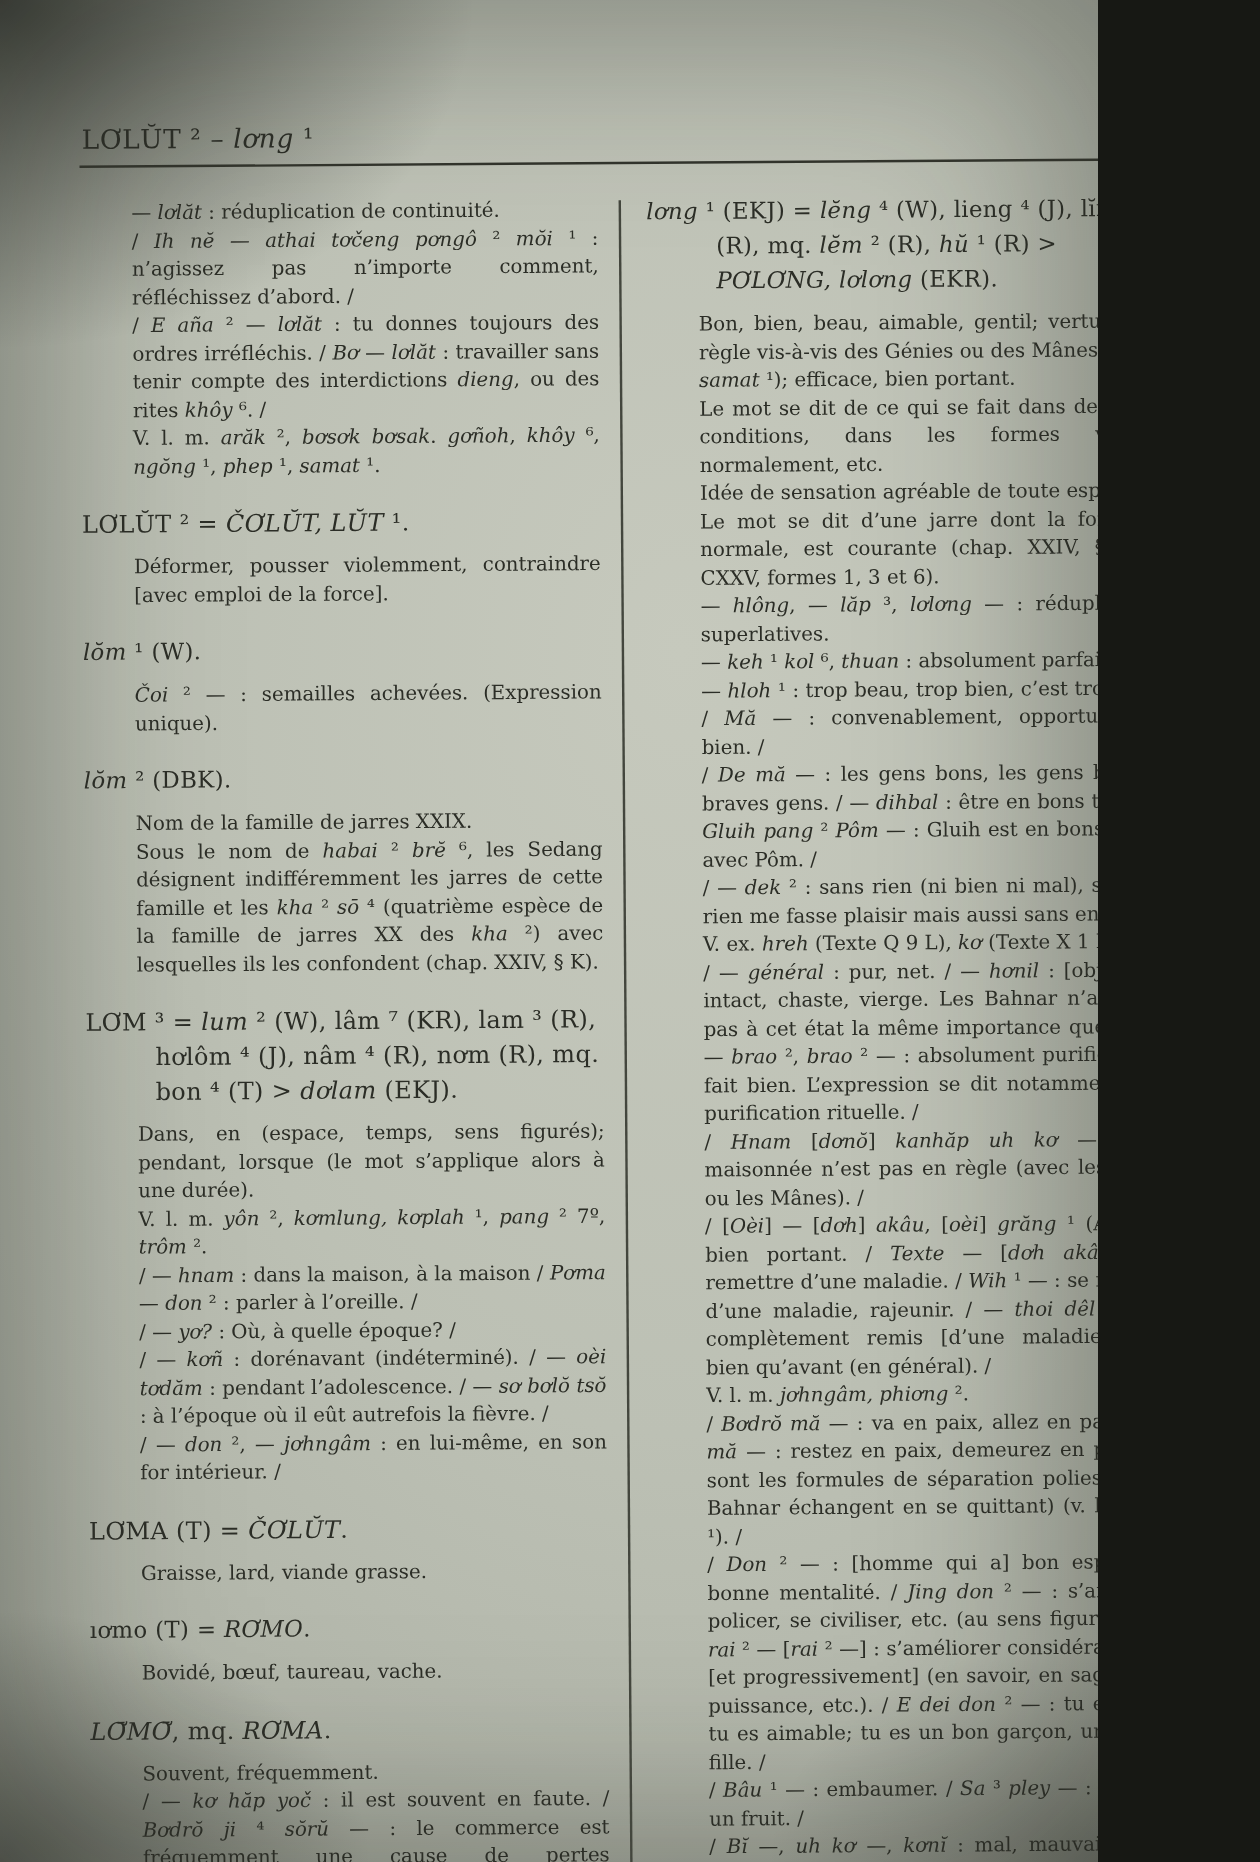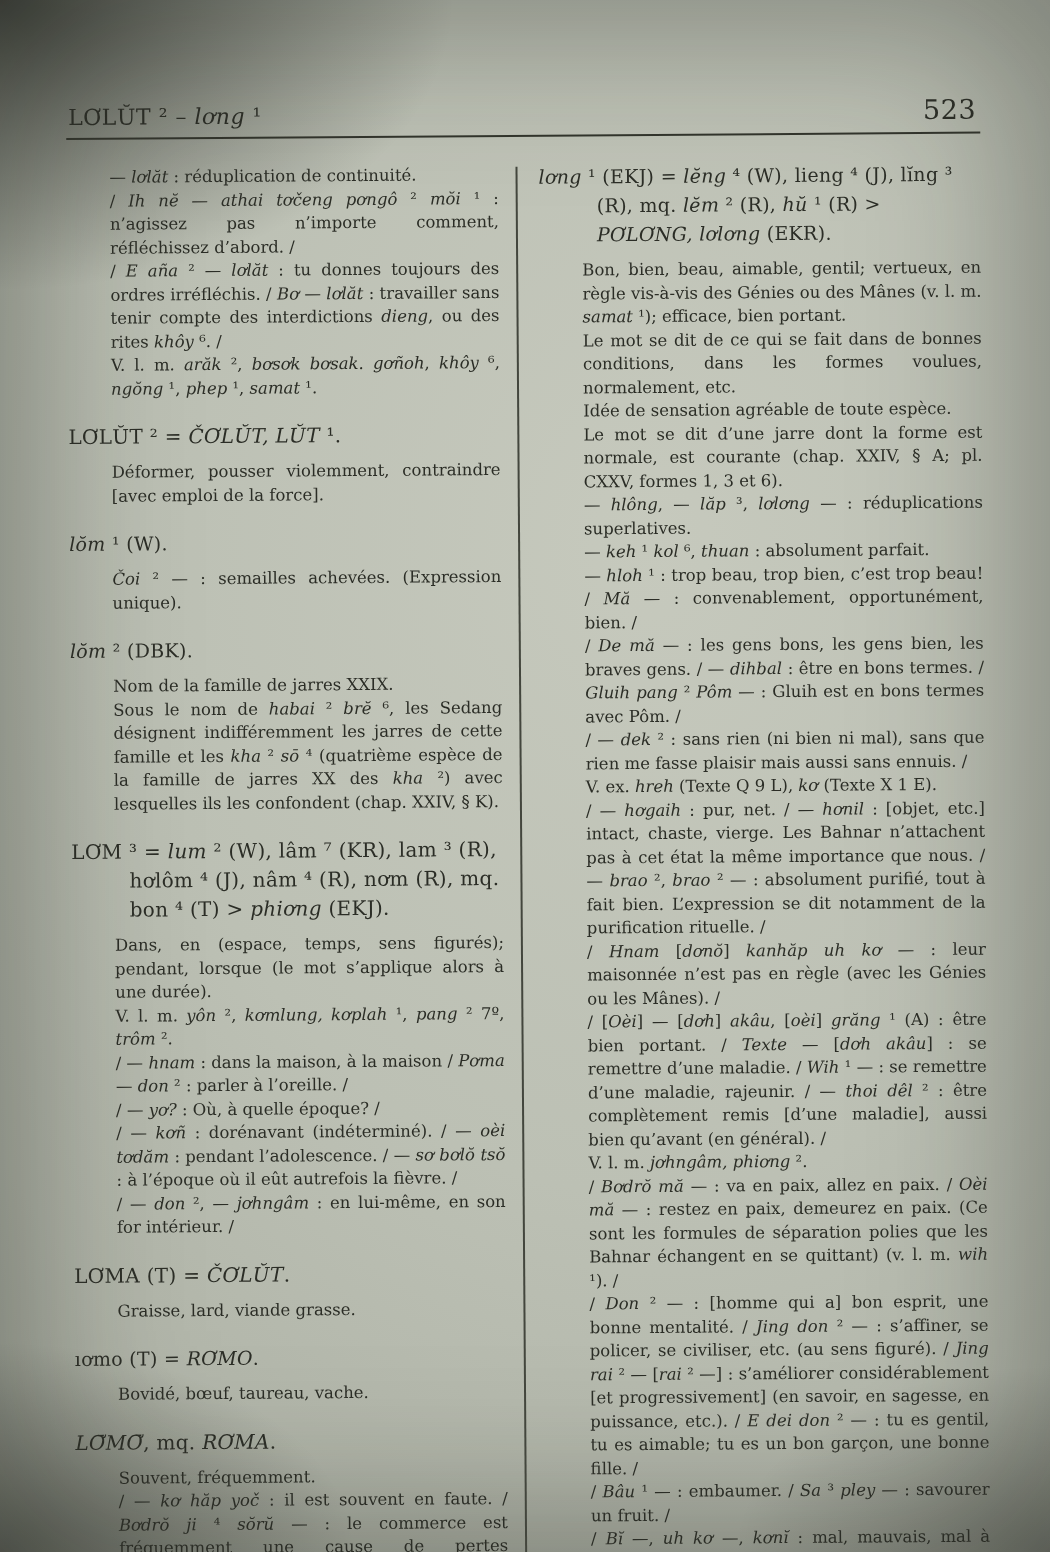--- a/index.html
+++ b/index.html
@@ -1,18 +1,18 @@
 <!DOCTYPE html>
 <html><head>
 <meta charset="utf-8">
 <style>
   html, body { margin: 0; padding: 0; background: #171814; }
   .photo {
     position: relative;
-    width: 1050px; height: 1552px;
+    width: 915px; height: 1552px;
     overflow: hidden;
     background:
       radial-gradient(60% 26% at 0% 0%, rgba(8,10,6,0.62), rgba(8,10,6,0.0) 72%),
       radial-gradient(45% 18% at 0% 100%, rgba(8,10,6,0.40), rgba(8,10,6,0.0) 75%),
       radial-gradient(40% 16% at 100% 100%, rgba(8,10,6,0.30), rgba(8,10,6,0.0) 75%),
       radial-gradient(ellipse 140% 120% at 62% 35%,
         #c6c9bd 0%, #bcc0b4 35%, #b2b6aa 55%, #a3a79b 72%,
         #8d9185 86%, #6e7267 96%, #5a5e53 100%);
     font-family: "DejaVu Serif", "Liberation Serif", serif;
     color: #2b2d26;
@@ -93,21 +93,21 @@
 
         <div class="entry">
           <div class="entry-head lc"><i>lŏm</i> ² (DBK).</div>
           <div class="entry-body">
             <p>Nom de la famille de jarres XXIX.</p>
             <p>Sous le nom de <i>habai</i> ² <i>brĕ</i> ⁶, les Sedang désignent indifféremment les jarres de cette famille et les <i>kha</i> ² <i>sō</i> ⁴ (quatrième espèce de la famille de jarres XX des <i>kha</i> ²) avec lesquelles ils les confondent (chap. XXIV, § K).</p>
           </div>
         </div>
 
         <div class="entry">
-          <div class="entry-head">LƠM ³ = <i>lum</i> ² (W), lâm ⁷ (KR), lam ³ (R), hơlôm ⁴ (J), nâm ⁴ (R), nơm (R), mq. bon ⁴ (T) &gt; <i>phiơng</i> (EKJ).</div>
+          <div class="entry-head">LƠM ³ = <i>lum</i> ² (W), lâm ⁷ (KR), lam ³ (R), hơlôm ⁴ (J), nâm ⁴ (R), nơm (R), mq. bon ⁴ (T) &gt; <i>dơlam</i> (EKJ).</div>
           <div class="entry-body">
             <p>Dans, en (espace, temps, sens figurés); pendant, lorsque (le mot s’applique alors à une durée).</p>
             <p>V. l. m. <i>yôn</i> ², <i>kơmlung, kơplah</i> ¹, <i>pang</i> ² 7º, <i>trôm</i> ².</p>
             <p>/ — <i>hnam</i> : dans la maison, à la maison / <i>Pơma</i> — <i>don</i> ² : parler à l’oreille. /</p>
             <p>/ — <i>yơ?</i> : Où, à quelle époque? /</p>
             <p>/ — <i>kơñ</i> : dorénavant (indéterminé). / — <i>oèi tơdăm</i> : pendant l’adolescence. / — <i>sơ bơlŏ tsŏ</i> : à l’époque où il eût autrefois la fièvre. /</p>
             <p>/ — <i>don</i> ², — <i>jơhngâm</i> : en lui-même, en son for intérieur. /</p>
           </div>
         </div>
 
@@ -145,21 +145,21 @@
             <p>Bon, bien, beau, aimable, gentil; vertueux, en règle vis-à-vis des Génies ou des Mânes (v. l. m. <i>samat</i> ¹); efficace, bien portant.</p>
             <p>Le mot se dit de ce qui se fait dans de bonnes conditions, dans les formes voulues, normalement, etc.</p>
             <p>Idée de sensation agréable de toute espèce.</p>
             <p>Le mot se dit d’une jarre dont la forme est normale, est courante (chap. XXIV, § A; pl. CXXV, formes 1, 3 et 6).</p>
             <p>— <i>hlông</i>, — <i>lăp</i> ³, <i>lơlơng</i> — : réduplications superlatives.</p>
             <p>— <i>keh</i> ¹ <i>kol</i> ⁶, <i>thuan</i> : absolument parfait.</p>
             <p>— <i>hloh</i> ¹ : trop beau, trop bien, c’est trop beau! / <i>Mă</i> — : convenablement, opportunément, bien. /</p>
             <p>/ <i>De mă</i> — : les gens bons, les gens bien, les braves gens. / — <i>dihbal</i> : être en bons termes. / <i>Gluih pang</i> ² <i>Pôm</i> — : Gluih est en bons termes avec Pôm. /</p>
             <p>/ — <i>dek</i> ² : sans rien (ni bien ni mal), sans que rien me fasse plaisir mais aussi sans ennuis. /</p>
             <p>V. ex. <i>hreh</i> (Texte Q 9 L), <i>kơ</i> (Texte X 1 E).</p>
-            <p>/ — <i>hơgaih</i> : pur, net. / — <i>hơnil</i> : [objet, etc.] intact, chaste, vierge. Les Bahnar n’attachent pas à cet état la même importance que nous. / — <i>brao</i> ², <i>brao</i> ² — : absolument purifié, tout à fait bien. L’expression se dit notamment de la purification rituelle. /</p>
+            <p>/ — <i>général</i> : pur, net. / — <i>hơnil</i> : [objet, etc.] intact, chaste, vierge. Les Bahnar n’attachent pas à cet état la même importance que nous. / — <i>brao</i> ², <i>brao</i> ² — : absolument purifié, tout à fait bien. L’expression se dit notamment de la purification rituelle. /</p>
             <p>/ <i>Hnam</i> [<i>dơnŏ</i>] <i>kanhăp uh kơ</i> — : leur maisonnée n’est pas en règle (avec les Génies ou les Mânes). /</p>
             <p>/ [<i>Oèi</i>] — [<i>dơh</i>] <i>akâu</i>, [<i>oèi</i>] <i>grăng</i> ¹ (A) : être bien portant. / <i>Texte</i> — [<i>dơh akâu</i>] : se remettre d’une maladie. / <i>Wih</i> ¹ — : se remettre d’une maladie, rajeunir. / — <i>thoi dêl</i> ² : être complètement remis [d’une maladie], aussi bien qu’avant (en général). /</p>
             <p>V. l. m. <i>jơhngâm, phiơng</i> ².</p>
             <p>/ <i>Bơdrŏ mă</i> — : va en paix, allez en paix. / <i>Oèi mă</i> — : restez en paix, demeurez en paix. (Ce sont les formules de séparation polies que les Bahnar échangent en se quittant) (v. l. m. <i>wih</i> ¹). /</p>
             <p>/ <i>Don</i> ² — : [homme qui a] bon esprit, une bonne mentalité. / <i>Jing don</i> ² — : s’affiner, se policer, se civiliser, etc. (au sens figuré). / <i>Jing rai</i> ² — [<i>rai</i> ² —] : s’améliorer considérablement [et progressivement] (en savoir, en sagesse, en puissance, etc.). / <i>E dei don</i> ² — : tu es gentil, tu es aimable; tu es un bon garçon, une bonne fille. /</p>
             <p>/ <i>Bâu</i> ¹ — : embaumer. / <i>Sa</i> ³ <i>pley</i> — : savourer un fruit. /</p>
             <p>/ <i>Bĭ</i> —, <i>uh kơ</i> —, <i>kơnĭ</i> : mal, mauvais, mal à l’aise, mal portant, incommodé, etc. / <i>Pă</i> — <i>lơm akâu</i> : n’est pas bien portant, n’est pas en bonne santé. /  ²  — : [homme, végétal] s’étioler. /</p>
 
           </div>
         </div>

